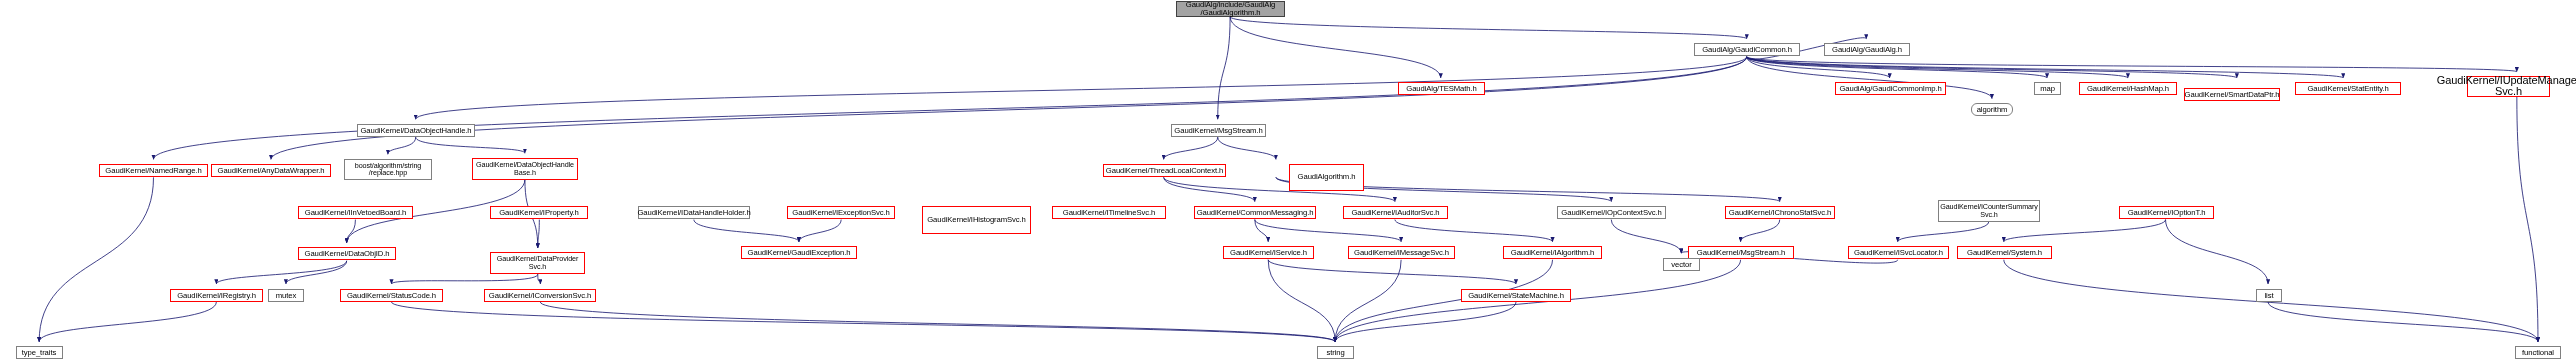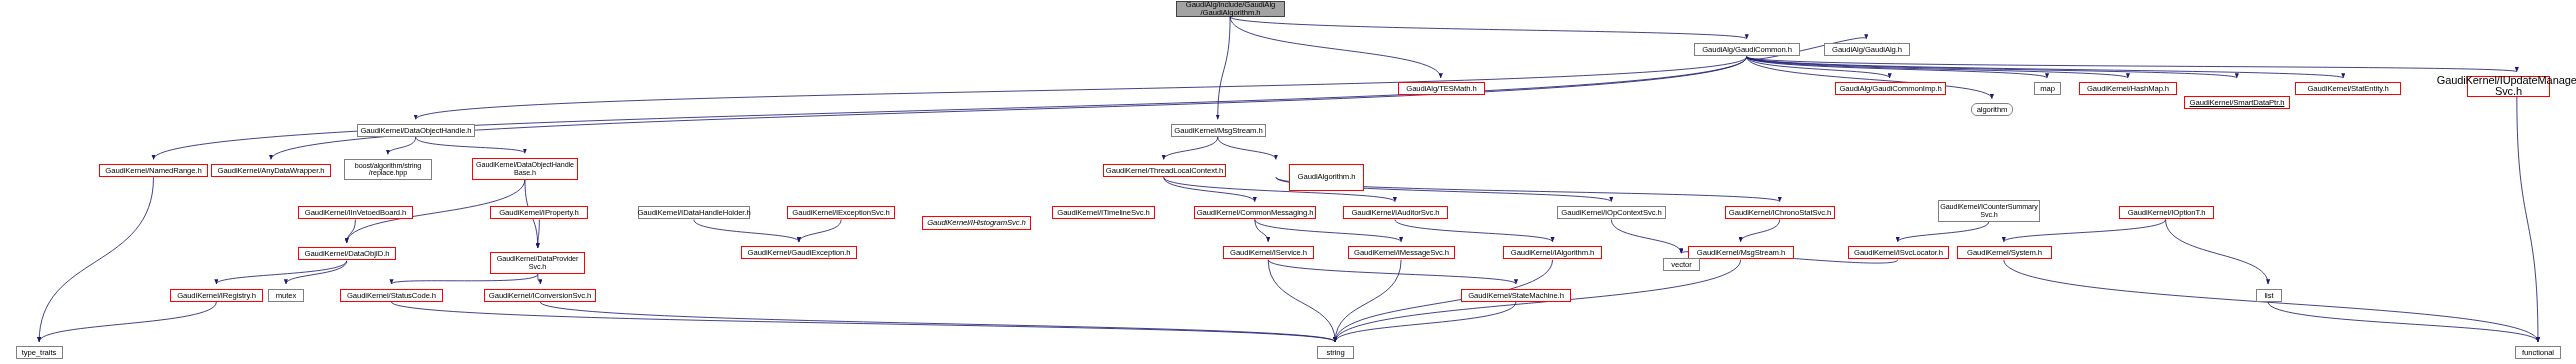--- a/index.html
+++ b/index.html
@@ -122,41 +122,41 @@
   </svg>
   <div id="node-layer">
       <div class="node root" style="left: 1176px; top: 1px; width: 109px; height: 15.5px;">GaudiAlg/include/GaudiAlg
 /GaudiAlgorithm.h</div>
       <div class="node plain" style="left: 1694px; top: 43px; width: 106px; height: 13.4px;">GaudiAlg/GaudiCommon.h</div>
       <div class="node plain" style="left: 1824px; top: 43px; width: 86px; height: 13.4px;">GaudiAlg/GaudiAlg.h</div>
       <div class="node red" style="left: 1398px; top: 82px; width: 87px; height: 13.4px;">GaudiAlg/TESMath.h</div>
       <div class="node red" style="left: 1835px; top: 82px; width: 111px; height: 13.4px;">GaudiAlg/GaudiCommonImp.h</div>
       <div class="node gray" style="left: 2034px; top: 82px; width: 27px; height: 13.4px;">map</div>
       <div class="node red" style="left: 2079px; top: 82px; width: 98px; height: 13.4px;">GaudiKernel/HashMap.h</div>
-      <div class="node red" style="left: 2184px; top: 96px; width: 106px; height: 13.4px; text-decoration: underline;">GaudiKernel/SmartDataPtr.h</div>
+      <div class="node red" style="left: 2184px; top: 88px; width: 96px; height: 13.4px;">GaudiKernel/SmartDataPtr.h</div>
       <div class="node red" style="left: 2295px; top: 82px; width: 106px; height: 13.4px;">GaudiKernel/StatEntity.h</div>
       <div class="node red" style="left: 2467px; top: 76px; width: 83px; height: 20.6px; font-size: 11px;">GaudiKernel/IUpdateManager
 Svc.h</div>
       <div class="node plain" style="left: 357px; top: 124px; width: 118px; height: 13.4px;">GaudiKernel/DataObjectHandle.h</div>
       <div class="node plain" style="left: 1171px; top: 124px; width: 95px; height: 13.4px;">GaudiKernel/MsgStream.h</div>
       <div class="node gray" style="left: 1971px; top: 103px; width: 42px; height: 13.4px; border-radius: 6px;">algorithm</div>
       <div class="node red" style="left: 99px; top: 164px; width: 109px; height: 13.4px;">GaudiKernel/NamedRange.h</div>
       <div class="node red" style="left: 211px; top: 164px; width: 120px; height: 13.4px;">GaudiKernel/AnyDataWrapper.h</div>
       <div class="node gray" style="left: 344px; top: 159px; width: 88px; height: 20.6px; font-size: 7.2px;">boost/algorithm/string
 /replace.hpp</div>
       <div class="node red" style="left: 472px; top: 158px; width: 106px; height: 21.6px; font-size: 7.2px;">GaudiKernel/DataObjectHandle
 Base.h</div>
       <div class="node red" style="left: 1103px; top: 164px; width: 123px; height: 13.4px;">GaudiKernel/ThreadLocalContext.h</div>
       <div class="node red" style="left: 1289px; top: 164px; width: 75px; height: 27px; text-align: center;">GaudiAlgorithm.h</div>
       <div class="node red" style="left: 298px; top: 206px; width: 115px; height: 13.4px;">GaudiKernel/IInVetoedBoard.h</div>
       <div class="node red" style="left: 490px; top: 206px; width: 98px; height: 13.4px;">GaudiKernel/IProperty.h</div>
       <div class="node plain" style="left: 638px; top: 206px; width: 112px; height: 13.4px;">GaudiKernel/IDataHandleHolder.h</div>
       <div class="node red" style="left: 787px; top: 206px; width: 108px; height: 13.4px;">GaudiKernel/IExceptionSvc.h</div>
-      <div class="node red" style="left: 922px; top: 216px; width: 109px; height: 14px; font-style: italic;">GaudiKernel/IHistogramSvc.h</div>
-      <div class="node red" style="left: 1052px; top: 206px; width: 103px; height: 13.4px;">GaudiKernel/ITimelineSvc.h</div>
+      <div class="node red" style="left: 922px; top: 206px; width: 109px; height: 28px;">GaudiKernel/IHistogramSvc.h</div>
+      <div class="node red" style="left: 1052px; top: 206px; width: 114px; height: 13.4px;">GaudiKernel/ITimelineSvc.h</div>
       <div class="node red" style="left: 1194px; top: 206px; width: 122px; height: 13.4px;">GaudiKernel/CommonMessaging.h</div>
       <div class="node red" style="left: 1343px; top: 206px; width: 105px; height: 13.4px;">GaudiKernel/IAuditorSvc.h</div>
       <div class="node plain" style="left: 1557px; top: 206px; width: 109px; height: 13.4px;">GaudiKernel/IOpContextSvc.h</div>
       <div class="node red" style="left: 1725px; top: 206px; width: 110px; height: 13.4px;">GaudiKernel/IChronoStatSvc.h</div>
       <div class="node plain" style="left: 1938px; top: 200px; width: 102px; height: 21.6px; font-size: 7.2px;">GaudiKernel/ICounterSummary
 Svc.h</div>
       <div class="node red" style="left: 2119px; top: 206px; width: 95px; height: 13.4px;">GaudiKernel/IOptionT.h</div>
       <div class="node red" style="left: 490px; top: 252px; width: 95px; height: 21.6px; font-size: 7.2px;">GaudiKernel/DataProvider
 Svc.h</div>
       <div class="node red" style="left: 298px; top: 247px; width: 98px; height: 13.4px;">GaudiKernel/DataObjID.h</div>

